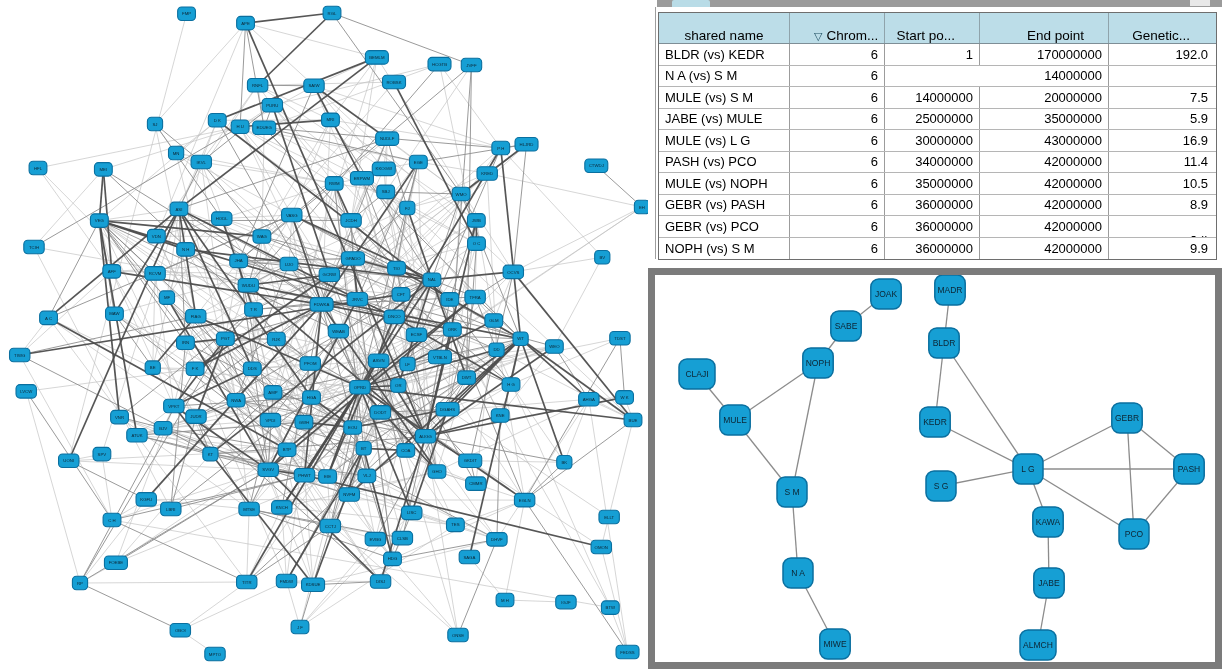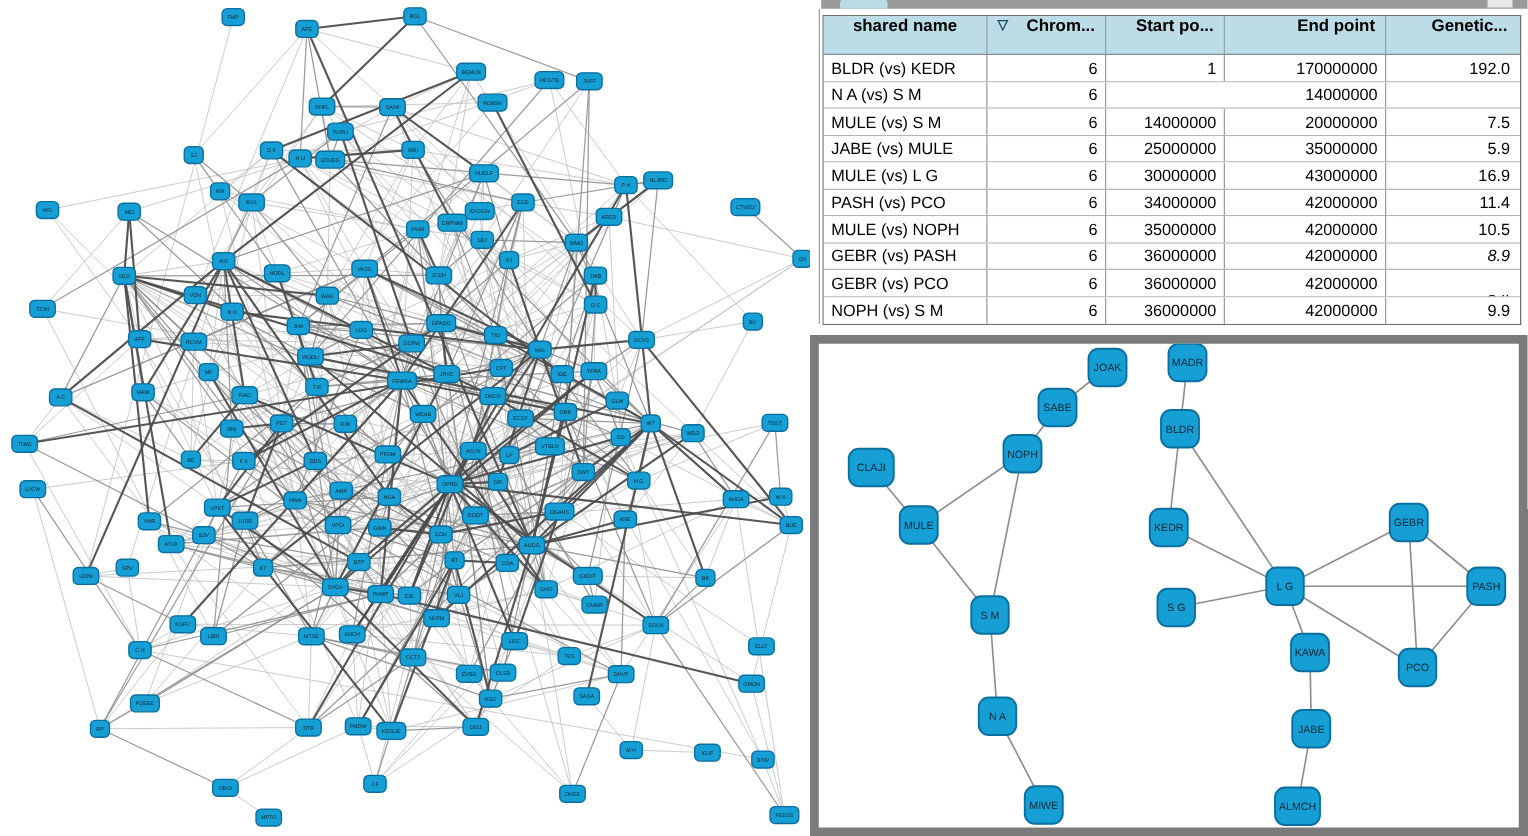--- a/index.html
+++ b/index.html
@@ -11,22 +11,22 @@
   #overview-panel{position:absolute;left:0;top:0;width:648px;height:669px;background:#fff;}
   
   #table-panel{position:absolute;left:648px;top:0;width:574px;height:268px;background:#fff;}
   #top-strip{position:absolute;left:9px;top:0;width:565px;height:7px;}
   #strip-tab{position:absolute;left:15px;top:0;width:38px;height:7px;border-radius:2px 2px 0 0;}
   #strip-light{position:absolute;right:12px;top:0;width:20px;height:6px;background:#e8e8e8;}
   #panel-divider{position:absolute;left:7px;top:7px;width:1px;height:252px;background:#9e9e9e;}
   #tbl{position:absolute;left:10px;top:12px;width:557px;background:#fff;
        border:1px solid #6e6e6e;box-sizing:content-box;}
   .thead{display:flex;height:31px;box-sizing:border-box;border-bottom:1px solid #7e8e96;}
-  .th{box-sizing:border-box;display:flex;align-items:flex-start;padding:0 8px;
-      font-size:13.5px;color:#000;border-right:1px solid #8fa3ab;overflow:hidden;white-space:nowrap;font-weight:bold;}
+  .th{box-sizing:border-box;display:flex;align-items:flex-end;padding:0 24px;
+      font-size:13.5px;color:#000;border-right:1px solid #8fa3ab;overflow:hidden;white-space:nowrap;}
   .th:last-child{border-right:none;}
   .th.center{justify-content:center;}
   .th.right{justify-content:flex-end;}
   .th.split{justify-content:space-between;}
   .filter-glyph{font-size:11px;color:#1b4b5e;margin-right:4px;}
   .tr{display:flex;height:21.5px;box-sizing:border-box;border-bottom:1px solid #b5b5b5;background:#fff;}
   .tr:last-child{border-bottom:none;}
   .td{box-sizing:border-box;display:flex;align-items:center;padding:0 6px;
       font-size:13px;color:#000;border-right:1px solid #9c9c9c;overflow:hidden;white-space:nowrap;}
   .td:last-child{border-right:none;}
@@ -1514,21 +1514,21 @@
           <div class="td right" style="width: 95px;">6</div>
           <div class="td right" style="width: 95px;">35000000</div>
           <div class="td right" style="width: 129px;">42000000</div>
           <div class="td right" style="width: 105px;">10.5</div>
         </div>
         <div class="tr">
           <div class="td left" style="width: 131px;">GEBR (vs) PASH</div>
           <div class="td right" style="width: 95px;">6</div>
           <div class="td right" style="width: 95px;">36000000</div>
           <div class="td right" style="width: 129px;">42000000</div>
-          <div class="td right" style="width: 105px; font-style: italic;">8.9</div>
+          <div class="td right" style="width: 105px;">8.9</div>
         </div>
         <div class="tr">
           <div class="td left" style="width: 131px;">GEBR (vs) PCO</div>
           <div class="td right" style="width: 95px;">6</div>
           <div class="td right" style="width: 95px;">36000000</div>
           <div class="td right" style="width: 129px;">42000000</div>
           <div class="td right" style="width: 105px; margin-top: 20px;">8.4</div>
         </div>
         <div class="tr">
           <div class="td left" style="width: 131px;">NOPH (vs) S M</div>

